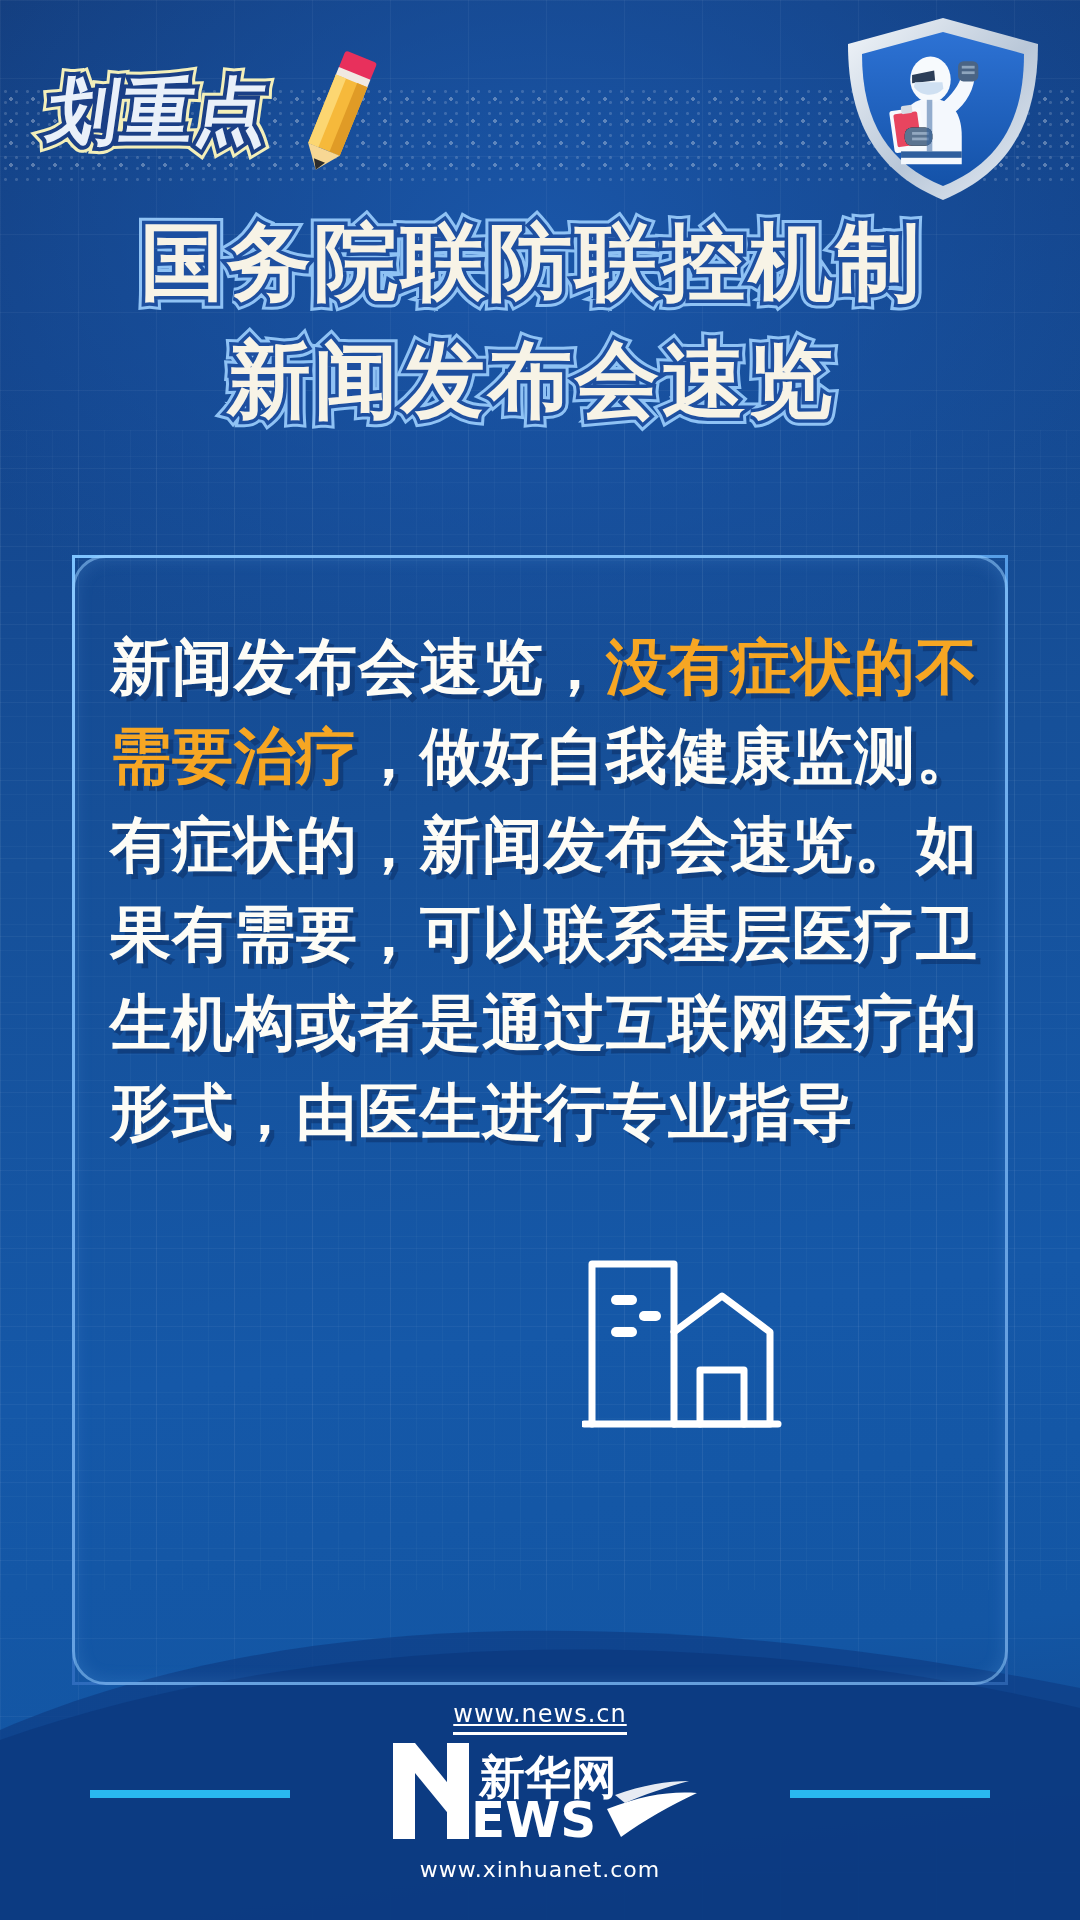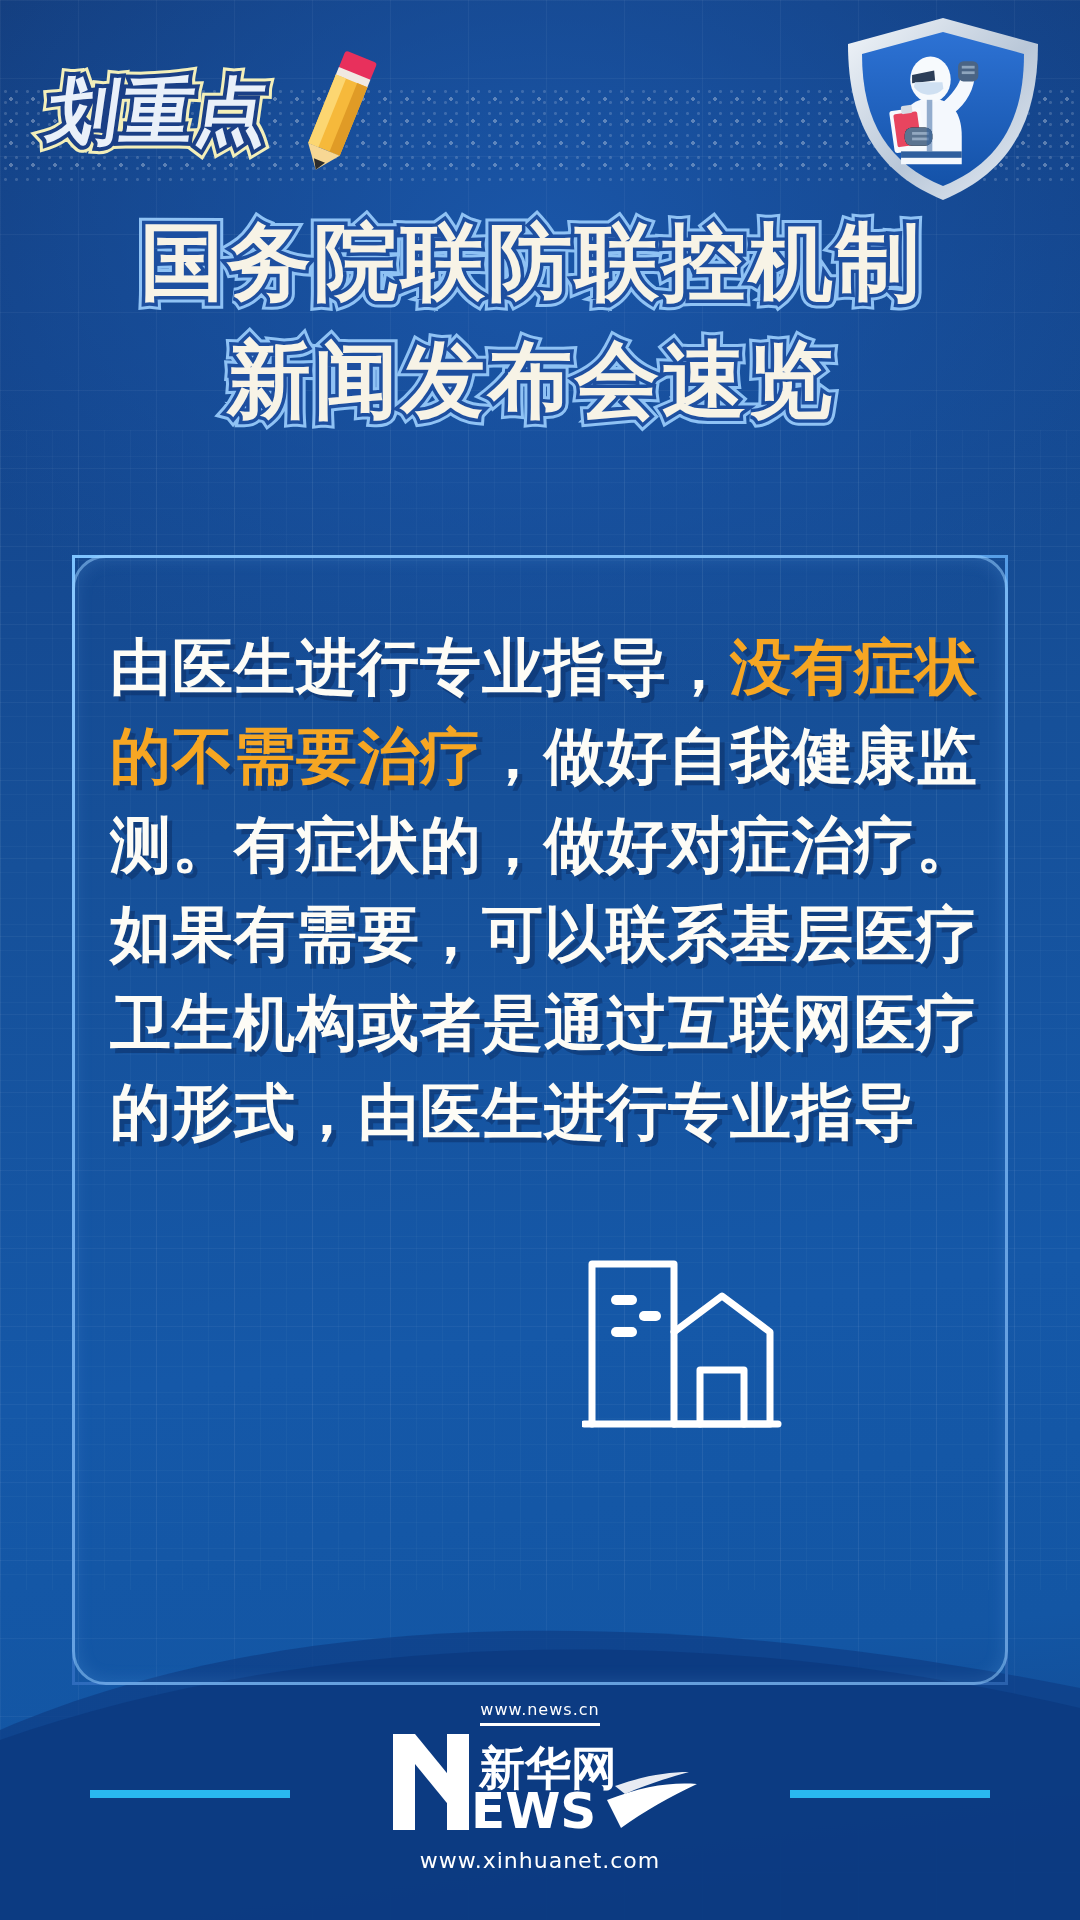--- a/index.html
+++ b/index.html
@@ -147,23 +147,24 @@
   #body-text .hl { color:#f6a623; }
 
   
   #building { position:absolute; left:582px; top:1248px; }
 
   
   #logo { position:absolute; left:0; top:1700px; width:1080px; text-align:center; }
   #logo-inner { display:inline-block; position:relative; width:330px; }
   .logo-url-top {
     font-family:"DejaVu Sans","Liberation Sans",sans-serif;
-    font-size:16px; letter-spacing:1px; color:#ffffff;
+    font-size:24px; letter-spacing:1px; color:#ffffff;
     padding-bottom:4px; border-bottom:3px solid #ffffff;
     display:inline-block;
+    text-decoration:underline;
   }
   #logo-mark { position:relative; height:108px; margin-top:2px;text-align:right; }
   .logo-url-bot {
     font-family:"DejaVu Sans","Liberation Sans",sans-serif;
     font-size:22px; letter-spacing:1px; color:#ffffff; margin-top:12px;
   }
   
   .dash { position:absolute; top:1790px; height:8px; background:#29b8ef; }
   #dash-l { left:90px; width:200px; }
   #dash-r { left:790px; width:200px; }
@@ -258,21 +259,21 @@
       <div class="tl-inner tl-stroke">新闻发布会速览</div>
       <div class="tl-inner tl-stroke2">新闻发布会速览</div>
       <div class="tl-inner tl-fill">新闻发布会速览</div>
     </div>
   </div>
 
   <div id="panel"></div>
   <div id="panel-glow"></div>
 
   <div id="body-text">
-    <span>由医生进行专业指导，</span><span class="hl">没有症状的不需要治疗</span><span>，做好自我健康监测。有症状的，做好对症治疗。如果有需要，可以联系基层医疗卫生机构或者是通过互联网医疗的形式，由医生进行专业指导</span>
+    <span>新闻发布会速览，</span><span class="hl">没有症状的不需要治疗</span><span>，做好自我健康监测。有症状的，新闻发布会速览。如果有需要，可以联系基层医疗卫生机构或者是通过互联网医疗的形式，由医生进行专业指导</span>
   </div>
 
   <svg id="building" width="200" height="182" viewBox="0 0 200 182">
     <g fill="none" stroke="#ffffff" stroke-width="7" stroke-linejoin="round" stroke-linecap="round">
 
       <path d="M10 176 L10 16 L92 16 L92 176"></path>
 
       <path d="M92 84 L140 48 L188 84 L188 176 L92 176"></path>
 
       <path d="M2 176 L196 176"></path>

